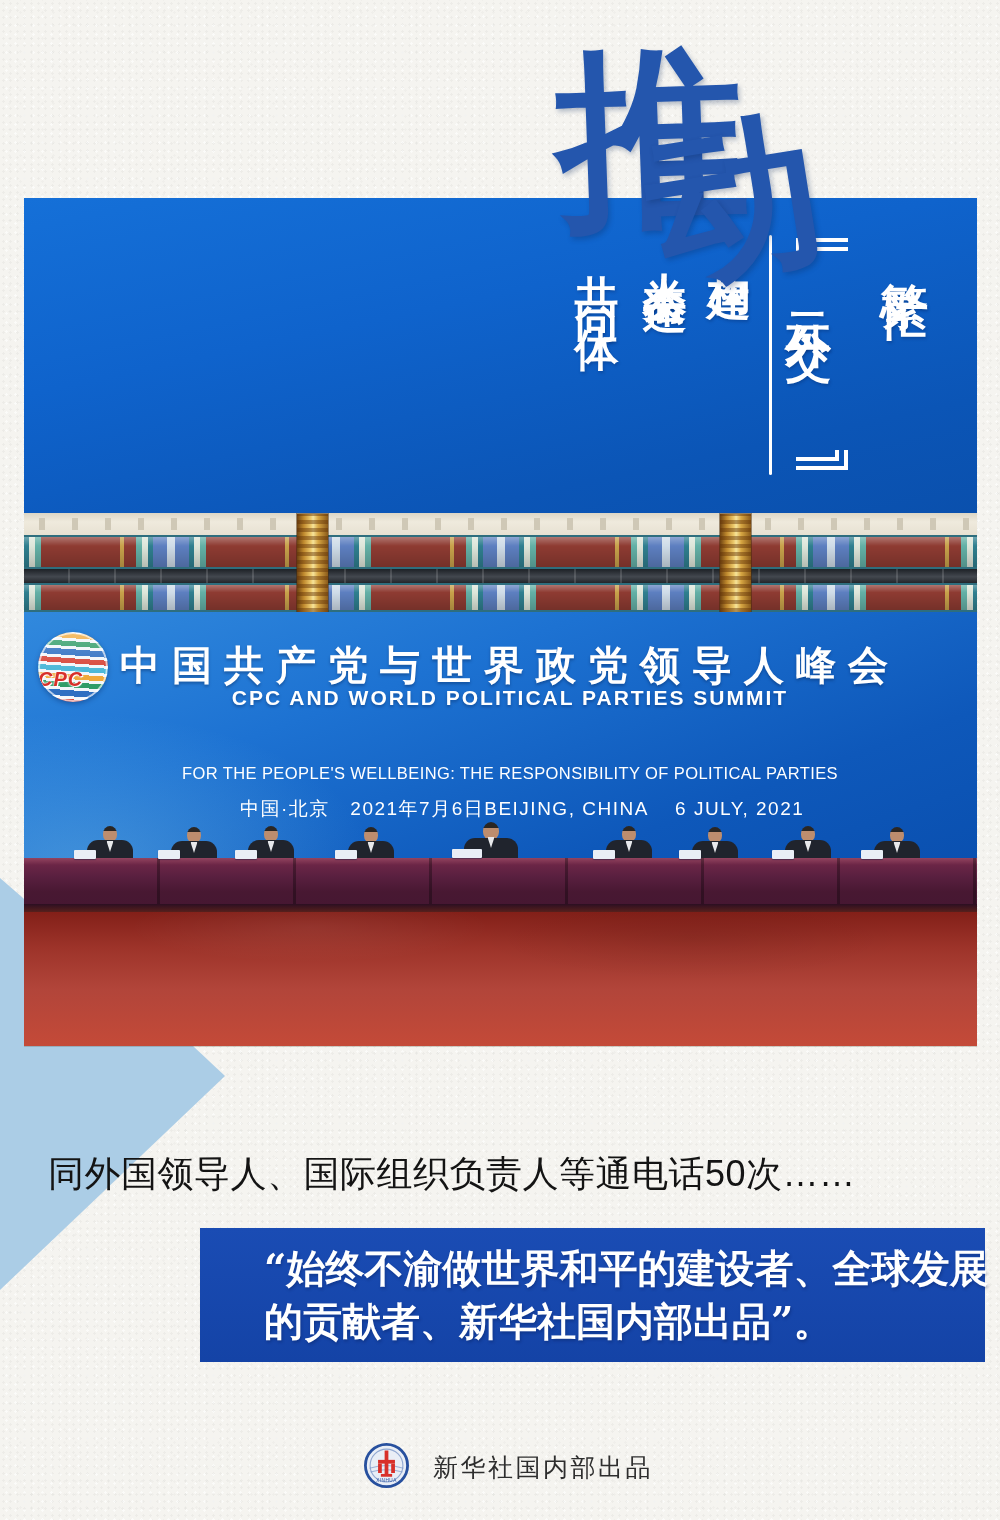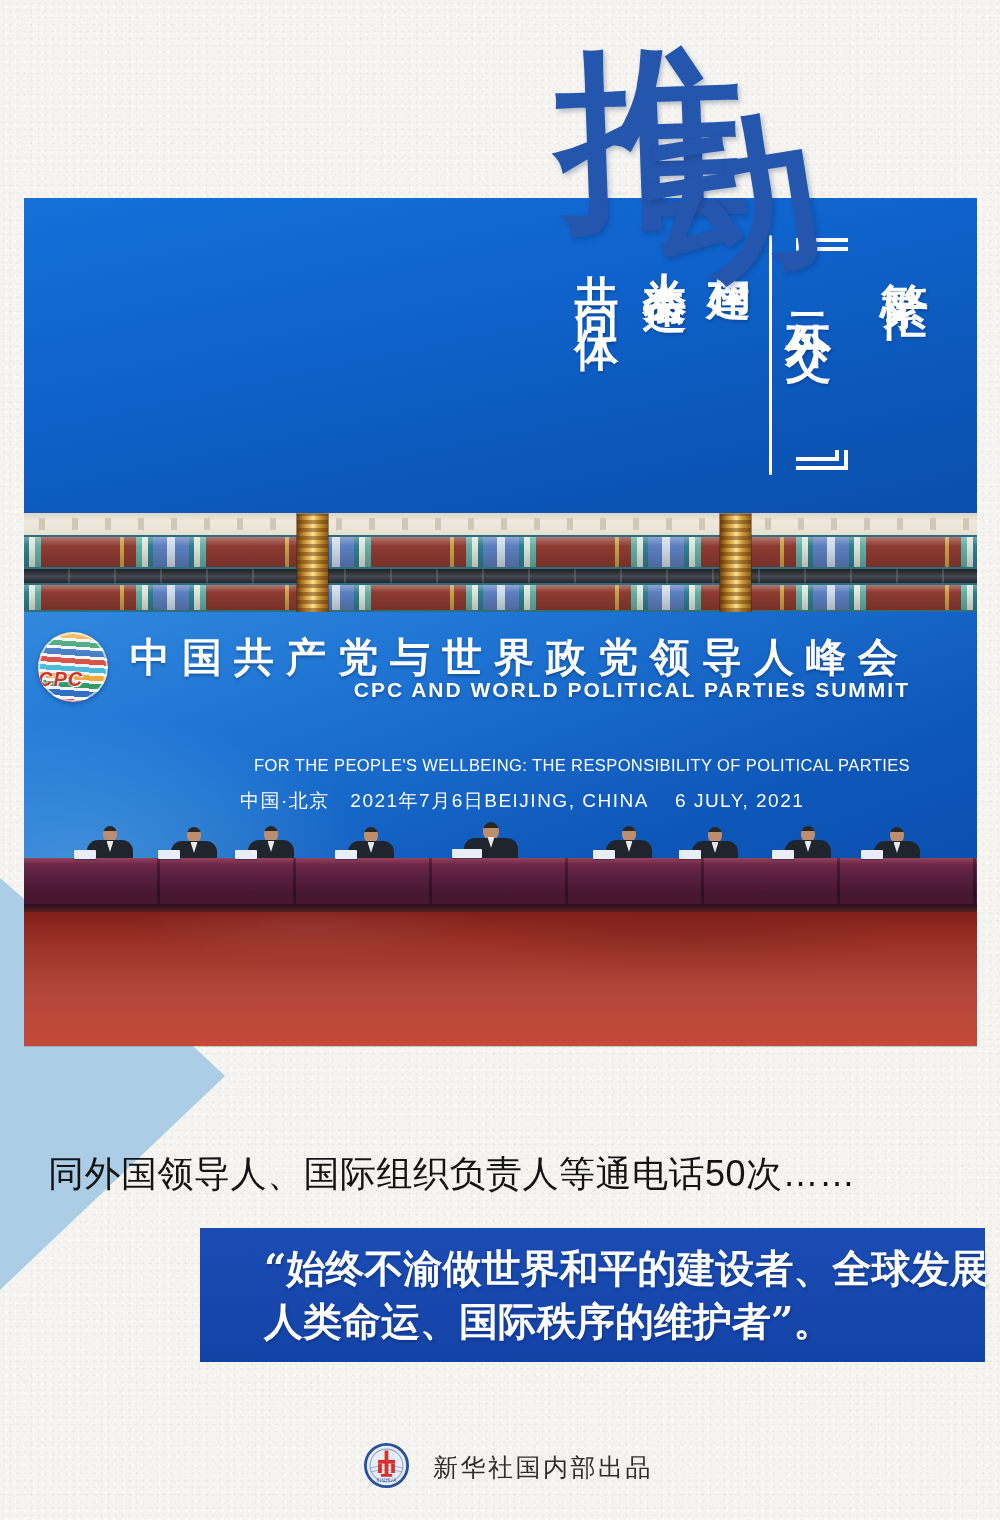--- a/index.html
+++ b/index.html
@@ -133,21 +133,21 @@
     overflow:hidden;
   }
   #cpc-logo .cpc-text{
     position:absolute;left:0;top:24px;width:100%;
     font-size:20px;font-weight:bold;font-style:italic;color:#d8302a;
     font-family:"Liberation Sans", sans-serif;
     text-shadow:0 0 2px #fff,0 0 3px #fff,1px 1px 0 #fff;
     letter-spacing:1px;
     margin-top:12px;
   }
-  #banner-texts{position:absolute;left:86px;top:4px;width:800px;height:100%;text-align:right;color:#fff;}
+  #banner-texts{position:absolute;left:86px;top:12px;width:800px;height:100%;text-align:center;color:#fff;}
   #banner-title-cn{
     position:absolute;left:0;top:14px;width:100%;
     font-size:40px;font-weight:bold;letter-spacing:12px;white-space:nowrap;
     text-shadow:0 2px 3px rgba(0,25,70,.35);
   }
   #banner-title-en{
     position:absolute;left:0;top:62px;width:100%;
     font-size:21px;font-weight:bold;letter-spacing:2px;white-space:nowrap;
     text-shadow:0 2px 3px rgba(0,25,70,.35);
   }
@@ -339,21 +339,21 @@
 
     <div id="table"></div>
     <div id="table-shadow"></div>
     <div id="carpet"></div>
   </div>
 
   <div class="body-line" id="body-line-2">同外国领导人、国际组织负责人等通电话50次……</div>
 
   <div id="quote-box">
     <div class="quote-line">“始终不渝做世界和平的建设者、全球发展</div>
-    <div class="quote-line">人类命运、国际秩序的维护者”。</div>
+    <div class="quote-line">的贡献者、新华社国内部出品”。</div>
   </div>
 
   <div id="footer">
     <svg id="xinhua-logo" viewBox="0 0 48 48">
       <circle cx="24" cy="24" r="22.5" fill="#e9eef6" stroke="#27509e" stroke-width="3"></circle>
       <circle cx="24" cy="24" r="17.5" fill="none" stroke="#7d99c9" stroke-width="1.2" opacity="0.8"></circle>
       <path d="M6 27 Q24 21 42 27" fill="none" stroke="#7d99c9" stroke-width="1.1" opacity="0.7"></path>
       <path d="M7 31 Q24 26 41 31" fill="none" stroke="#7d99c9" stroke-width="1.1" opacity="0.7"></path>
       <rect x="22" y="8" width="4" height="26" fill="#d8302a"></rect>
       <rect x="15" y="18" width="18" height="4" fill="#d8302a"></rect>

